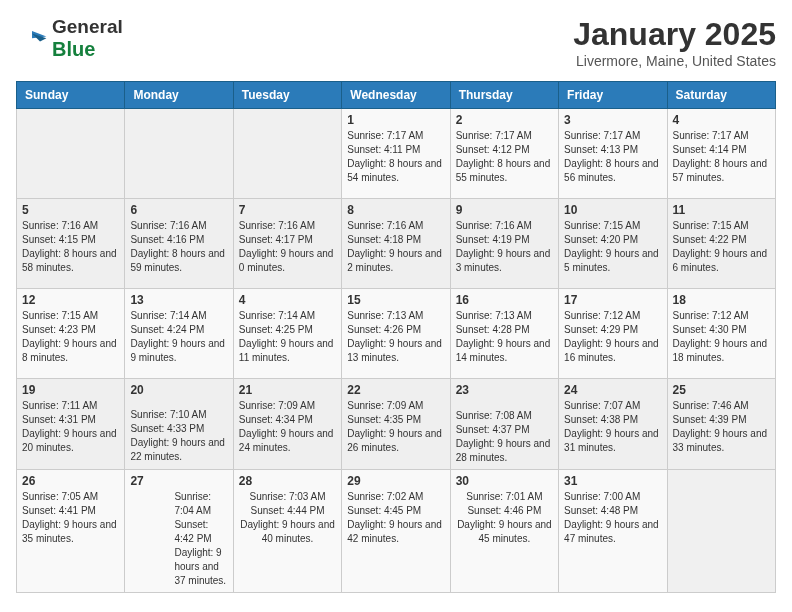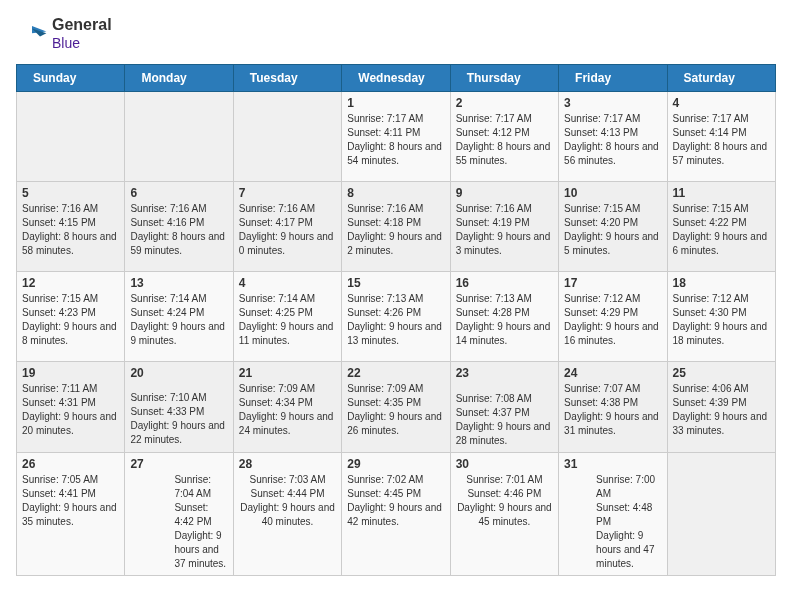--- a/index.html
+++ b/index.html
@@ -15,28 +15,28 @@
       justify-content: space-between;
       align-items: flex-start;
       margin-bottom: 12px;
     }
     .logo {
       display: flex;
       align-items: center;
       gap: 4px;
     }
     .logo-text-general {
-      font-size: 16px;
+      font-size: 19px;
       font-weight: bold;
       color: #333;
     }
     .logo-text-blue {
-      font-size: 14px;
-      font-weight: normal;
-      color: #4c1d95;
+      font-size: 20px;
+      font-weight: bold;
+      color: #15803d;
     }
     .logo-icon {
       width: 32px;
       height: 24px;
     }
     .title-area {
       text-align: right;
     }
     .calendar-title {
       font-size: 32px;
@@ -50,21 +50,21 @@
     table {
       width: 100%;
       border-collapse: collapse;
       table-layout: fixed;
     }
     thead th {
       background-color: #2B7BB9;
       color: #fff;
       font-size: 12px;
       font-weight: bold;
-      padding: 6px 16px;
+      padding: 6px 8px;
       text-align: left;
       border: 1px solid #1a5f8a;
     }
     tbody td {
       border: 1px solid #ccc;
       vertical-align: top;
       padding: 4px 5px;
       height: 90px;
       font-size: 10.5px;
       color: #333;
@@ -99,20 +99,24 @@
       <rect x="0" y="0" width="40" height="30" fill="white"></rect>
 
       <polygon points="20,5 38,12 20,14" fill="#2B7BB9"></polygon>
       <polygon points="20,8 38,14 30,18" fill="#1a5f8a"></polygon>
     </svg>
     <div>
       <span class="logo-text-general">General</span><br>
       <span class="logo-text-blue">Blue</span>
     </div>
   </div>
+  <div class="title-area">
+    <div class="calendar-title">January 2025</div>
+    <div class="calendar-subtitle">Livermore, Maine, United States</div>
+  </div>
 </div>
 
 <table>
   <thead>
     <tr>
     <th>Sunday</th>
         <th>Monday</th>
         <th>Tuesday</th>
         <th>Wednesday</th>
         <th>Thursday</th>
@@ -270,21 +274,21 @@
 Daylight: 9 hours and 28 minutes.</div>
         </td>
         <td>
           <span class="day-num">24</span>
           <div class="day-info" style="white-space: pre-line;">Sunrise: 7:07 AM
 Sunset: 4:38 PM
 Daylight: 9 hours and 31 minutes.</div>
         </td>
         <td>
           <span class="day-num">25</span>
-          <div class="day-info" style="white-space: pre-line;">Sunrise: 4:06 AM
+          <div class="day-info" style="white-space: pre-line;">Sunrise: 7:46 AM
 Sunset: 4:39 PM
 Daylight: 9 hours and 33 minutes.</div>
         </td>
       </tr>
       <tr>
         <td>
           <span class="day-num">26</span>
           <div class="day-info" style="white-space: pre-line;">Sunrise: 7:05 AM
 Sunset: 4:41 PM
 Daylight: 9 hours and 35 minutes.</div>
@@ -308,20 +312,20 @@
 Daylight: 9 hours and 42 minutes.</div>
         </td>
         <td>
           <span class="day-num">30</span>
           <div class="day-info" style="white-space: pre-line; text-align: center;">Sunrise: 7:01 AM
 Sunset: 4:46 PM
 Daylight: 9 hours and 45 minutes.</div>
         </td>
         <td>
           <span class="day-num">31</span>
-          <div class="day-info" style="white-space: pre-line; margin-left: 32px;">Sunrise: 7:00 AM
+          <div class="day-info" style="white-space: pre-line;">Sunrise: 7:00 AM
 Sunset: 4:48 PM
 Daylight: 9 hours and 47 minutes.</div>
         </td>
         <td class="empty-cell"></td>
       </tr>
     </tbody>
 </table>
 
 </body></html>

